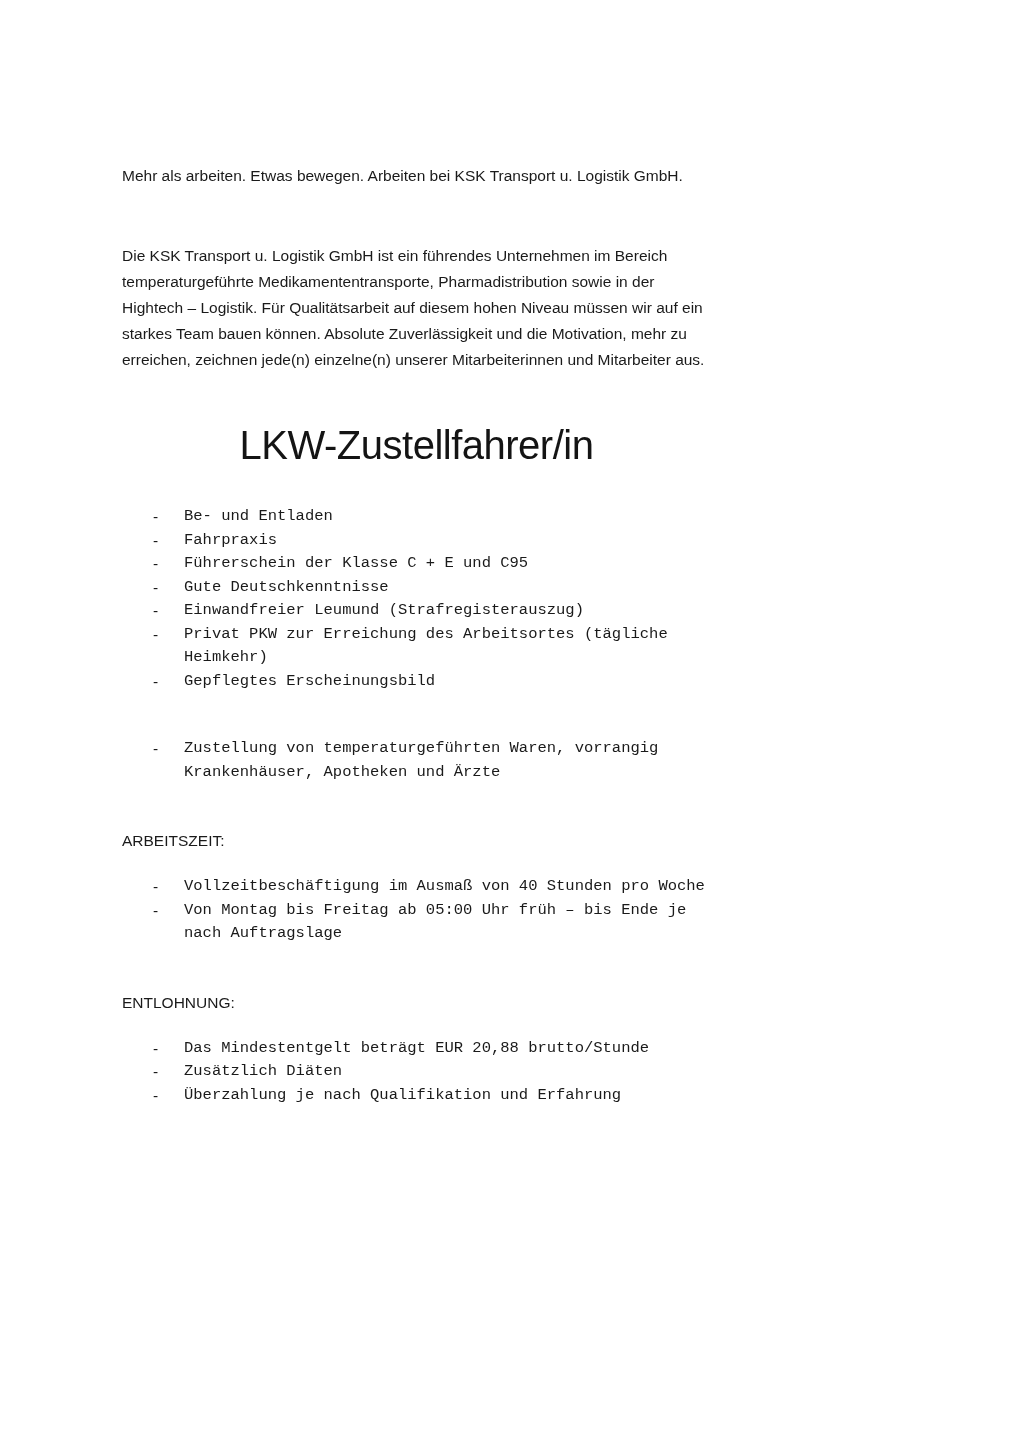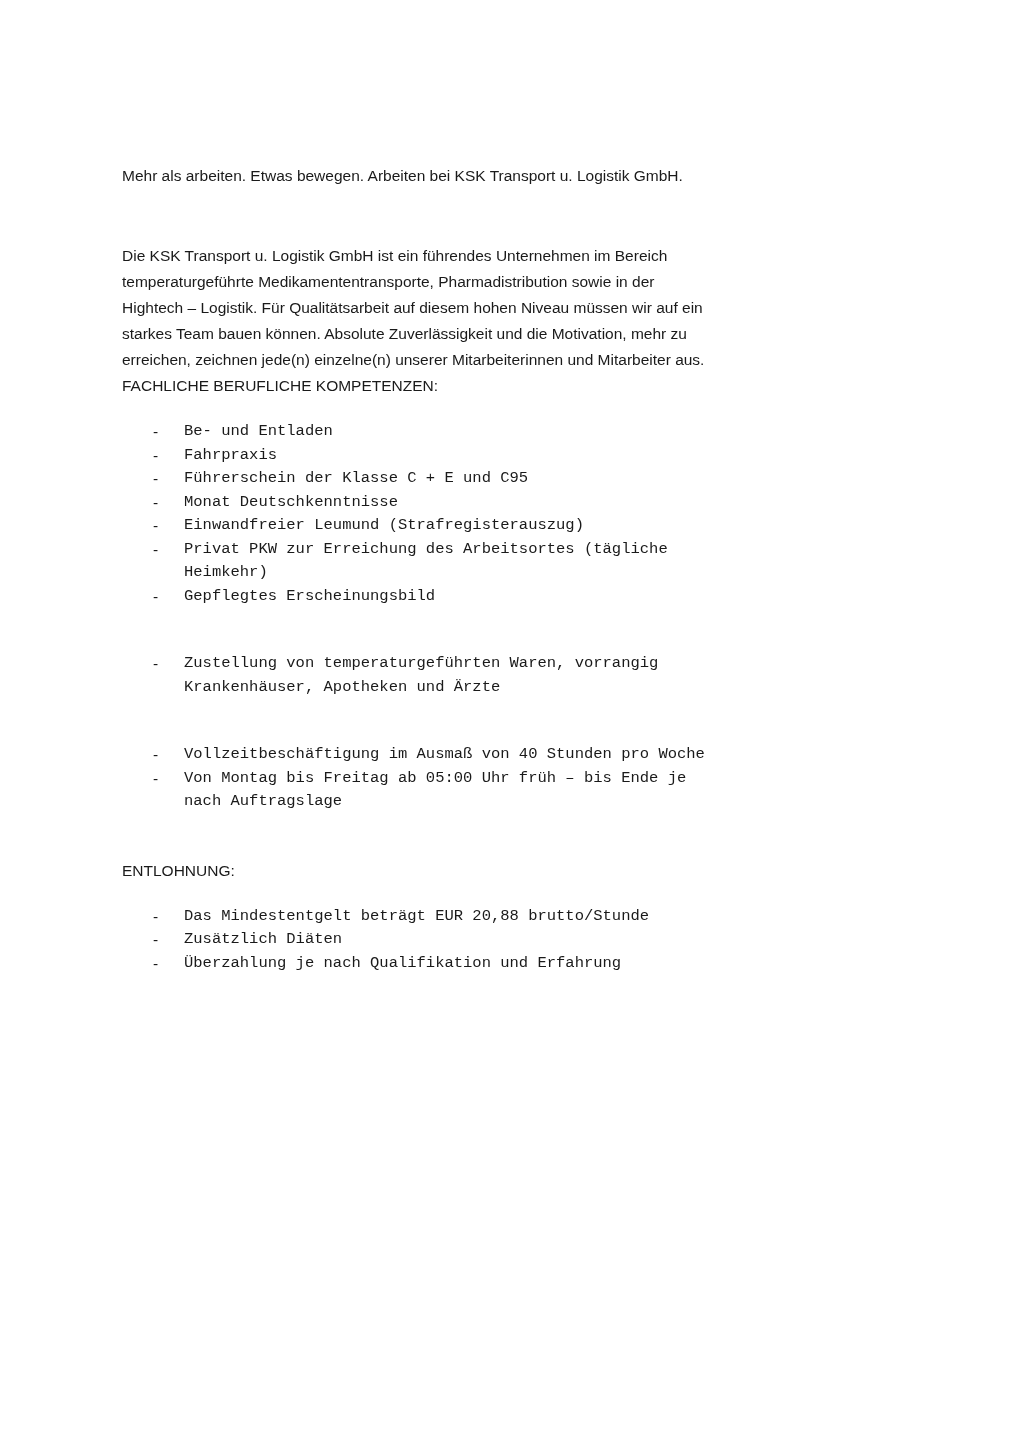--- a/index.html
+++ b/index.html
@@ -76,43 +76,43 @@
 </head>
 <body>
 
 <div class="page">
 
   <p class="line intro">Mehr als arbeiten. Etwas bewegen. Arbeiten bei KSK Transport u. Logistik GmbH.</p>
 
   <p class="para">Die KSK Transport u. Logistik GmbH ist ein führendes Unternehmen im Bereich temperaturgeführte Medikamententransporte, Pharmadistribution sowie in der Hightech – Logistik. Für Qualitätsarbeit auf diesem hohen Niveau müssen wir auf ein starkes Team bauen können. Absolute Zuverlässigkeit und die Motivation, mehr zu erreichen, zeichnen jede(n) einzelne(n) unserer Mitarbeiterinnen und Mitarbeiter aus.</p>
 
 
+  <h1 class="job-title">LKW-Zustellfahrer/in</h1>
 
   <div id="sections">
   <section class="section">
-    <p class="section-heading">FACHLICHE BERUFLICHE KOMPETENZEN:</p>
     <ul class="bullet-list">
   <li class="bullet-item">
     <span class="dash">-</span>
     <span class="item-text">Be- und Entladen</span>
   </li>
 
   <li class="bullet-item">
     <span class="dash">-</span>
     <span class="item-text">Fahrpraxis</span>
   </li>
 
   <li class="bullet-item">
     <span class="dash">-</span>
     <span class="item-text">Führerschein der Klasse C + E und C95</span>
   </li>
 
   <li class="bullet-item">
     <span class="dash">-</span>
-    <span class="item-text">Monat Deutschkenntnisse</span>
+    <span class="item-text">Gute Deutschkenntnisse</span>
   </li>
 
   <li class="bullet-item">
     <span class="dash">-</span>
     <span class="item-text">Einwandfreier Leumund (Strafregisterauszug)</span>
   </li>
 
   <li class="bullet-item">
     <span class="dash">-</span>
     <span class="item-text">Privat PKW zur Erreichung des Arbeitsortes (tägliche Heimkehr)</span>
@@ -128,20 +128,21 @@
   <section class="section">
     <ul class="bullet-list">
   <li class="bullet-item">
     <span class="dash">-</span>
     <span class="item-text">Zustellung von temperaturgeführten Waren, vorrangig Krankenhäuser, Apotheken und Ärzte</span>
   </li>
 </ul>
   </section>
 
   <section class="section">
+    <p class="section-heading">ARBEITSZEIT:</p>
     <ul class="bullet-list">
   <li class="bullet-item">
     <span class="dash">-</span>
     <span class="item-text">Vollzeitbeschäftigung im Ausmaß von 40 Stunden pro Woche</span>
   </li>
 
   <li class="bullet-item">
     <span class="dash">-</span>
     <span class="item-text">Von Montag bis Freitag ab 05:00 Uhr früh – bis Ende je nach Auftragslage</span>
   </li>

